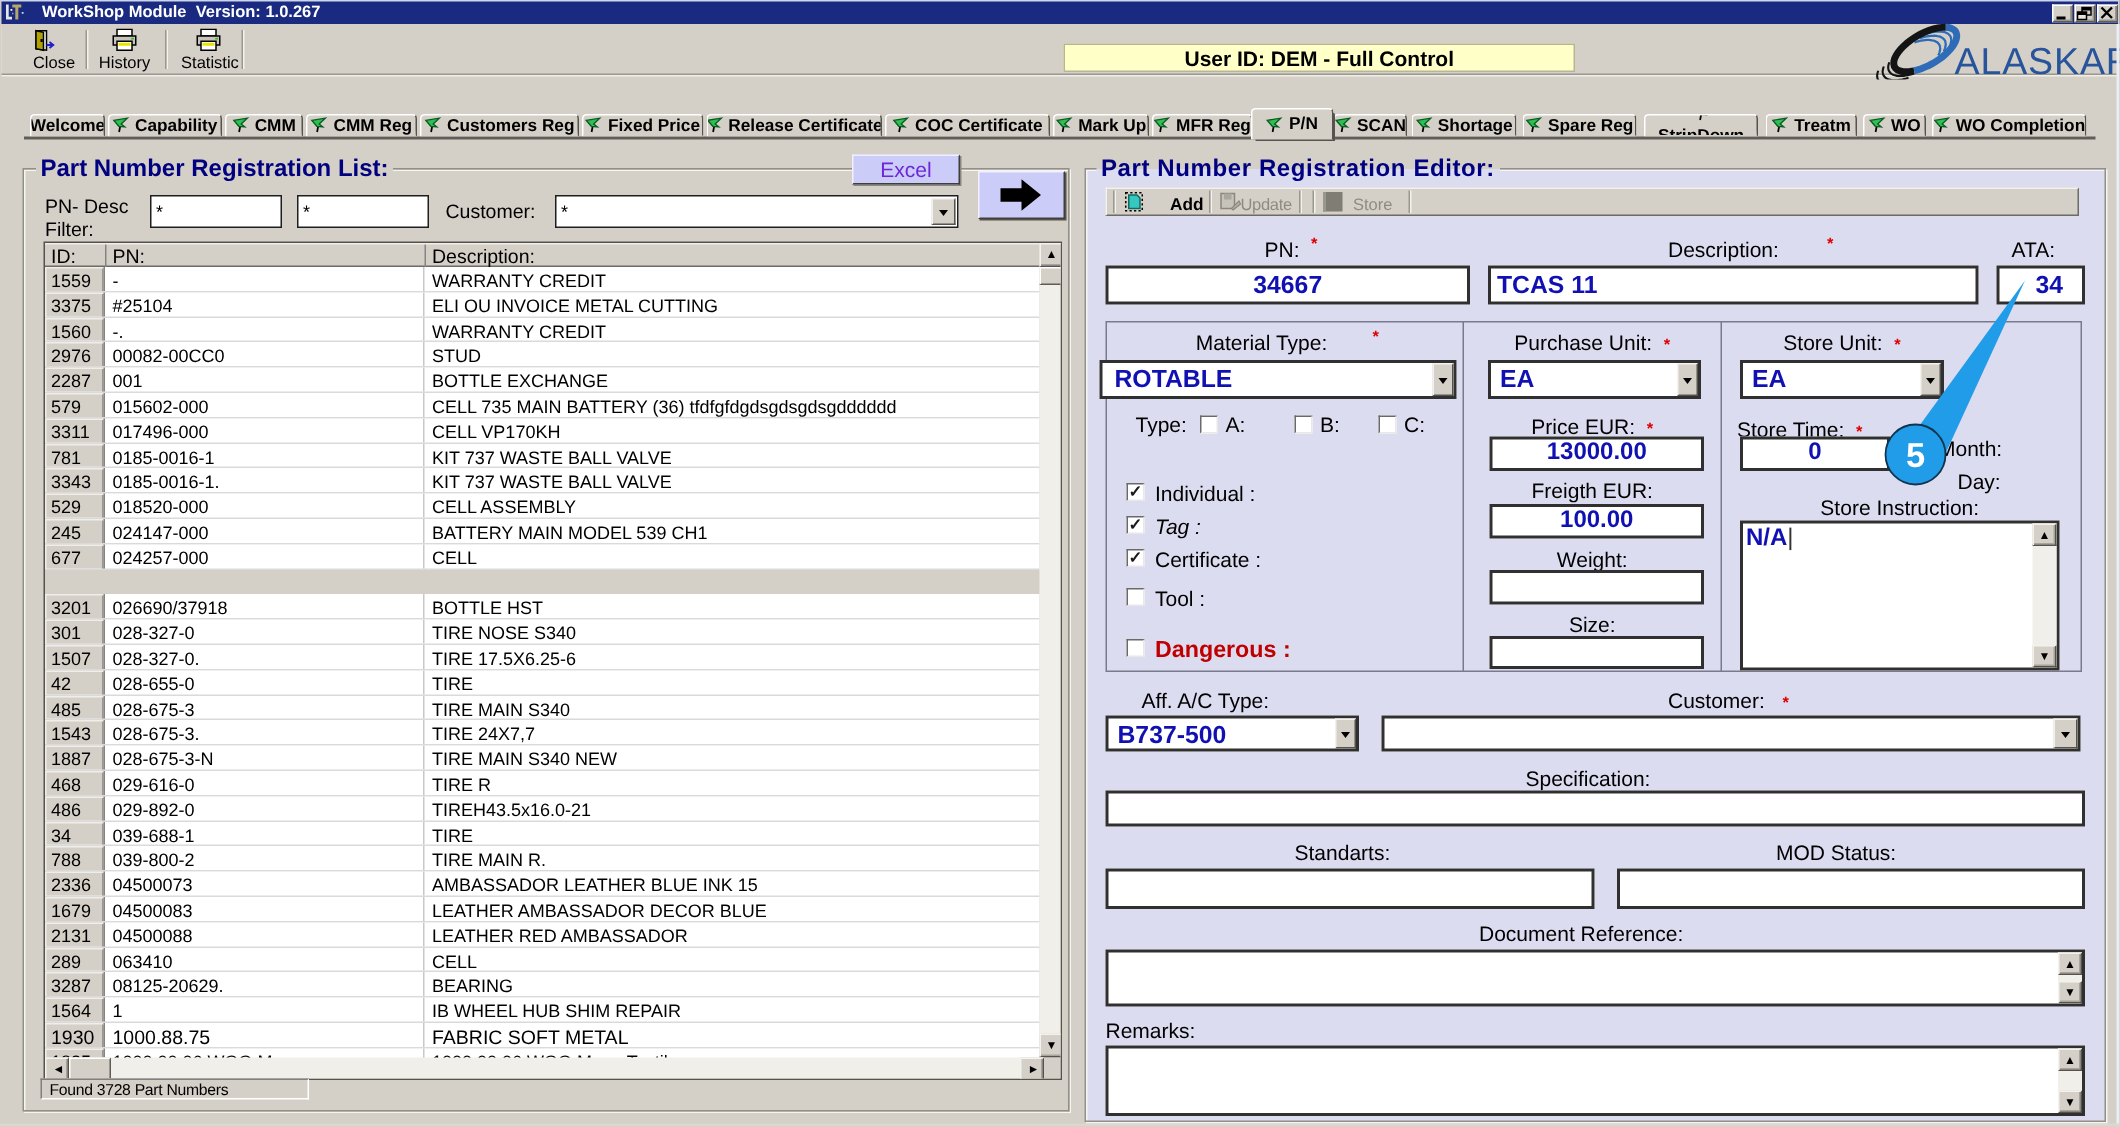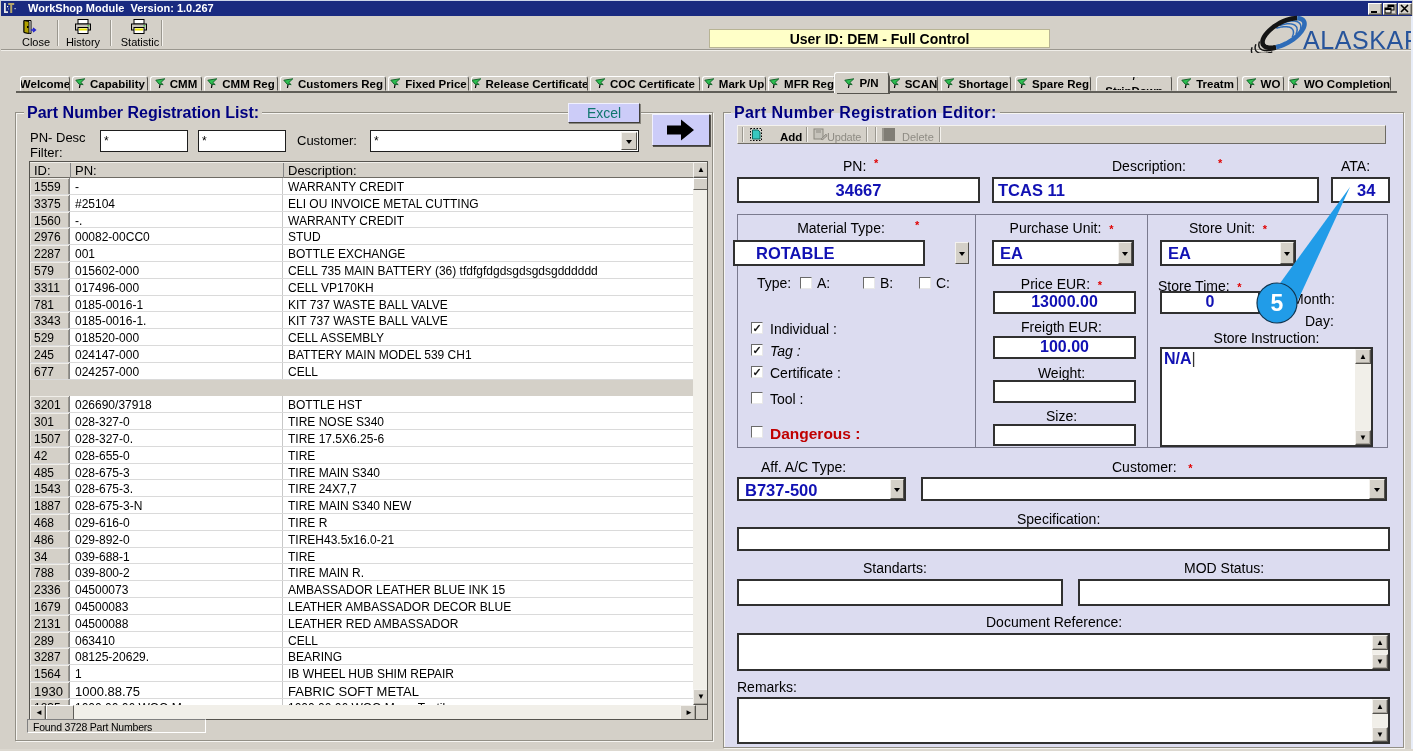--- a/index.html
+++ b/index.html
@@ -210,21 +210,21 @@
   </div>
 <div class="tab" style="left:1288px;width:103px;">
     <svg width="11" height="11" viewBox="0 0 11 11" style="flex:none">
       <path d="M5.2 5.8 L4.4 10" stroke="#000" stroke-width="1.2" fill="none"></path>
       <path d="M0.8 2.2 L9.8 0.8 L5.8 4.6 L8.2 6.6 L4.2 6.2 Z" fill="#2fc052" stroke="#0b5c22" stroke-width="0.9"></path>
     </svg>
     <span>WO Completion</span>
   </div>
 <div class="abs gb" style="left:15px;top:112px;width:698px;height:629px;"></div>
 <div class="abs" style="left:24px;top:104px;background:#d4d0c8;padding:0 3px;font-size:16px;font-weight:bold;color:#000080;">Part Number Registration List:</div>
-<div class="abs" style="left:568px;top:103px;width:72px;height:20px;background:#ccccf8;border:1px solid;border-color:#f0f0ff #403e3a #403e3a #f0f0ff;box-shadow:1px 1px 0 #8a877f;text-align:center;font-size:14px;color:#0f766e;padding-top:1px;">Excel</div>
+<div class="abs" style="left:568px;top:103px;width:72px;height:20px;background:#ccccf8;border:1px solid;border-color:#f0f0ff #403e3a #403e3a #f0f0ff;box-shadow:1px 1px 0 #8a877f;text-align:center;font-size:14px;color:#6d28d9;padding-top:1px;">Excel</div>
 <div class="abs" style="left:652px;top:114px;width:58px;height:32px;background:#ccccf8;border:1px solid;border-color:#f0f0ff #403e3a #403e3a #f0f0ff;box-shadow:1px 1px 0 #55534e;">
 <svg width="56" height="30" viewBox="0 0 56 30">
       <path d="M14 10.5 L28 10.5 L28 4.5 L41 15 L28 25.5 L28 19.5 L14 19.5 Z" fill="#000"></path>
     </svg></div>
 <div class="abs lbl" style="left:30px;top:130px;font-size:13px;">PN- Desc<br>Filter:</div>
 <div class="abs tb" style="left:100px;top:130px;width:88px;height:22px;font-size:12px;color:#000;padding:3px 0 0 3px;">*</div>
 <div class="abs tb" style="left:198px;top:130px;width:88px;height:22px;font-size:12px;color:#000;padding:3px 0 0 3px;">*</div>
 <div class="abs lbl" style="left:297px;top:133px;font-size:13px;">Customer:</div>
 <div class="abs tb" style="left:370px;top:130px;width:269px;height:22px;font-size:12px;color:#000;padding:3px 0 0 3px;">*</div>
 <div class="combtn" style="left:621px;top:132px;width:16px;height:18px;"></div>
@@ -423,36 +423,36 @@
 <div class="abs" style="left:806px;top:127px;width:2px;height:15px;border-left:1px solid #9a978f;border-right:1px solid #f4f2ee;"></div>
 <svg class="abs" style="left:813px;top:127px" width="15" height="15" viewBox="0 0 15 15">
 <rect x="1" y="2" width="9" height="10" fill="#c6c3bb" stroke="#8a877f"></rect>
 <rect x="3" y="2" width="5" height="4" fill="#aaa79f"></rect>
 <path d="M8 12 L13 7 L14 9 L9 13 Z" fill="#b4b1a9" stroke="#8a877f" stroke-width="0.8"></path>
 </svg>
 <div class="abs" style="left:827px;top:131px;font-size:11px;letter-spacing:-0.2px;color:#8e8b83;">Update</div>
 <div class="abs" style="left:866px;top:127px;width:2px;height:15px;border-left:1px solid #9a978f;border-right:1px solid #f4f2ee;"></div>
 <div class="abs" style="left:875px;top:127px;width:2px;height:15px;border-left:1px solid #9a978f;border-right:1px solid #f4f2ee;"></div>
 <div class="abs" style="left:882px;top:128px;width:13px;height:13px;background:#807d75;box-shadow:inset 2px 0 0 #9a978f;"></div>
-<div class="abs" style="left:902px;top:131px;font-size:11px;color:#8e8b83;">Delete</div>
+<div class="abs" style="left:902px;top:131px;font-size:11px;color:#8e8b83;">Store</div>
 <div class="abs" style="left:939px;top:127px;width:2px;height:15px;border-left:1px solid #9a978f;border-right:1px solid #f4f2ee;"></div>
 <div class="abs lbl" style="left:843px;top:158px;">PN:</div>
 <div class="abs ast" style="left:874px;top:157px;">*</div>
 <div class="abs tbe bluval" style="left:737px;top:177px;width:243px;height:26px;font-size:16.5px;text-align:center;padding-top:2px;">34667</div>
 <div class="abs lbl" style="left:1112px;top:158px;">Description:</div>
 <div class="abs ast" style="left:1218px;top:157px;">*</div>
 <div class="abs tbe bluval" style="left:992px;top:177px;width:327px;height:26px;font-size:16.5px;padding:2px 0 0 4px;">TCAS 11</div>
 <div class="abs lbl" style="left:1341px;top:158px;">ATA:</div>
 <div class="abs tbe bluval" style="left:1331px;top:177px;width:59px;height:26px;font-size:16.5px;padding:2px 0 0 24px;">34</div>
 <div class="abs" style="left:737px;top:214px;width:651px;height:234px;border:1px solid #7a7a8e;"></div>
 <div class="abs" style="left:975px;top:214px;width:1px;height:234px;background:#7a7a8e;"></div>
 <div class="abs" style="left:1147px;top:214px;width:1px;height:234px;background:#7a7a8e;"></div>
 <div class="abs lbl" style="left:737px;top:220px;width:208px;text-align:center;">Material Type:</div>
 <div class="abs ast" style="left:915px;top:219px;">*</div>
-<div class="abs tbe bluval" style="left:733px;top:240px;width:192px;height:26px;font-size:16.5px;padding:2px 0 0 21px;">ROTABLE</div>
+<div class="abs tbe bluval" style="left:733px;top:240px;width:238px;height:26px;font-size:16.5px;padding:2px 0 0 8px;">ROTABLE</div>
 <div class="combtn" style="left:955px;top:242px;width:14px;height:22px;"></div>
 <div class="abs lbl" style="left:757px;top:275px;">Type:</div>
 <div class="cb" style="left:800px;top:277px;"></div>
 <div class="abs lbl" style="left:817px;top:275px;">A:</div>
 <div class="cb" style="left:863px;top:277px;"></div>
 <div class="abs lbl" style="left:880px;top:275px;">B:</div>
 <div class="cb" style="left:919px;top:277px;"></div>
 <div class="abs lbl" style="left:936px;top:275px;">C:</div>
 <div class="cb" style="left:751px;top:322px;">✓</div>
 <div class="abs lbl" style="left:770px;top:321px;">Individual :</div>

